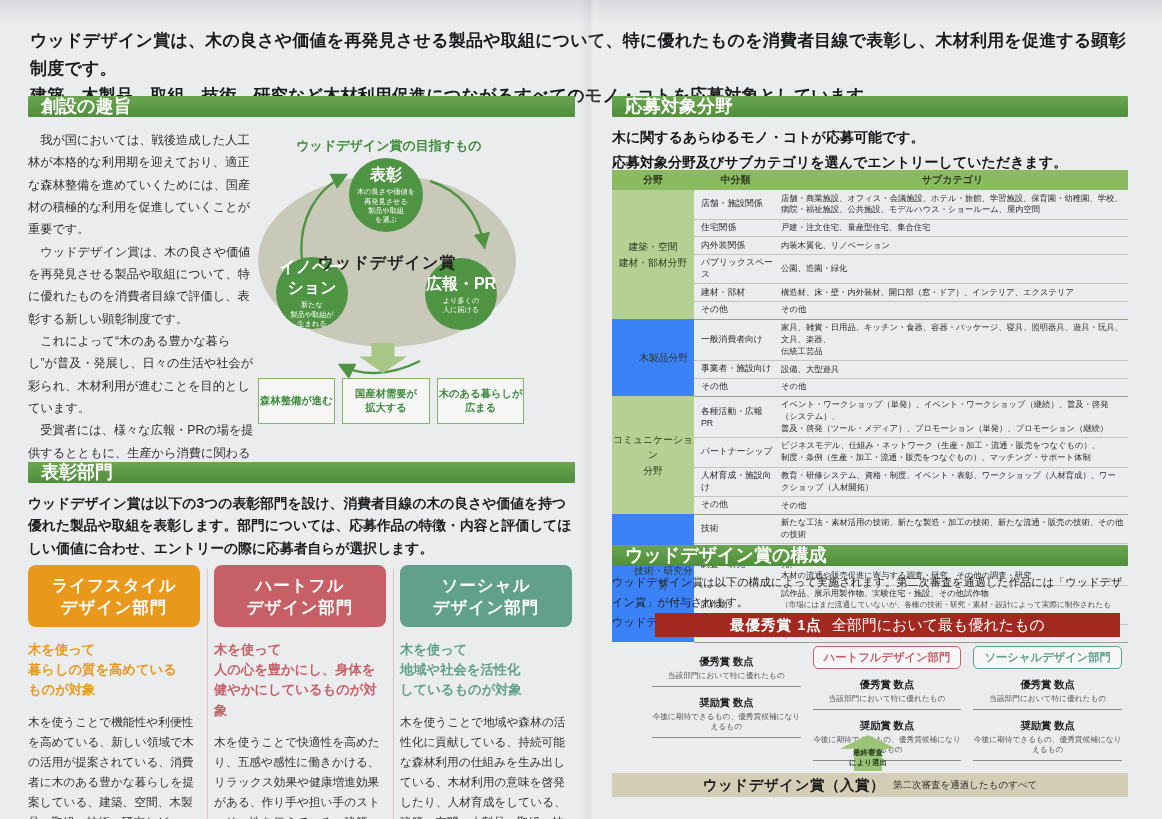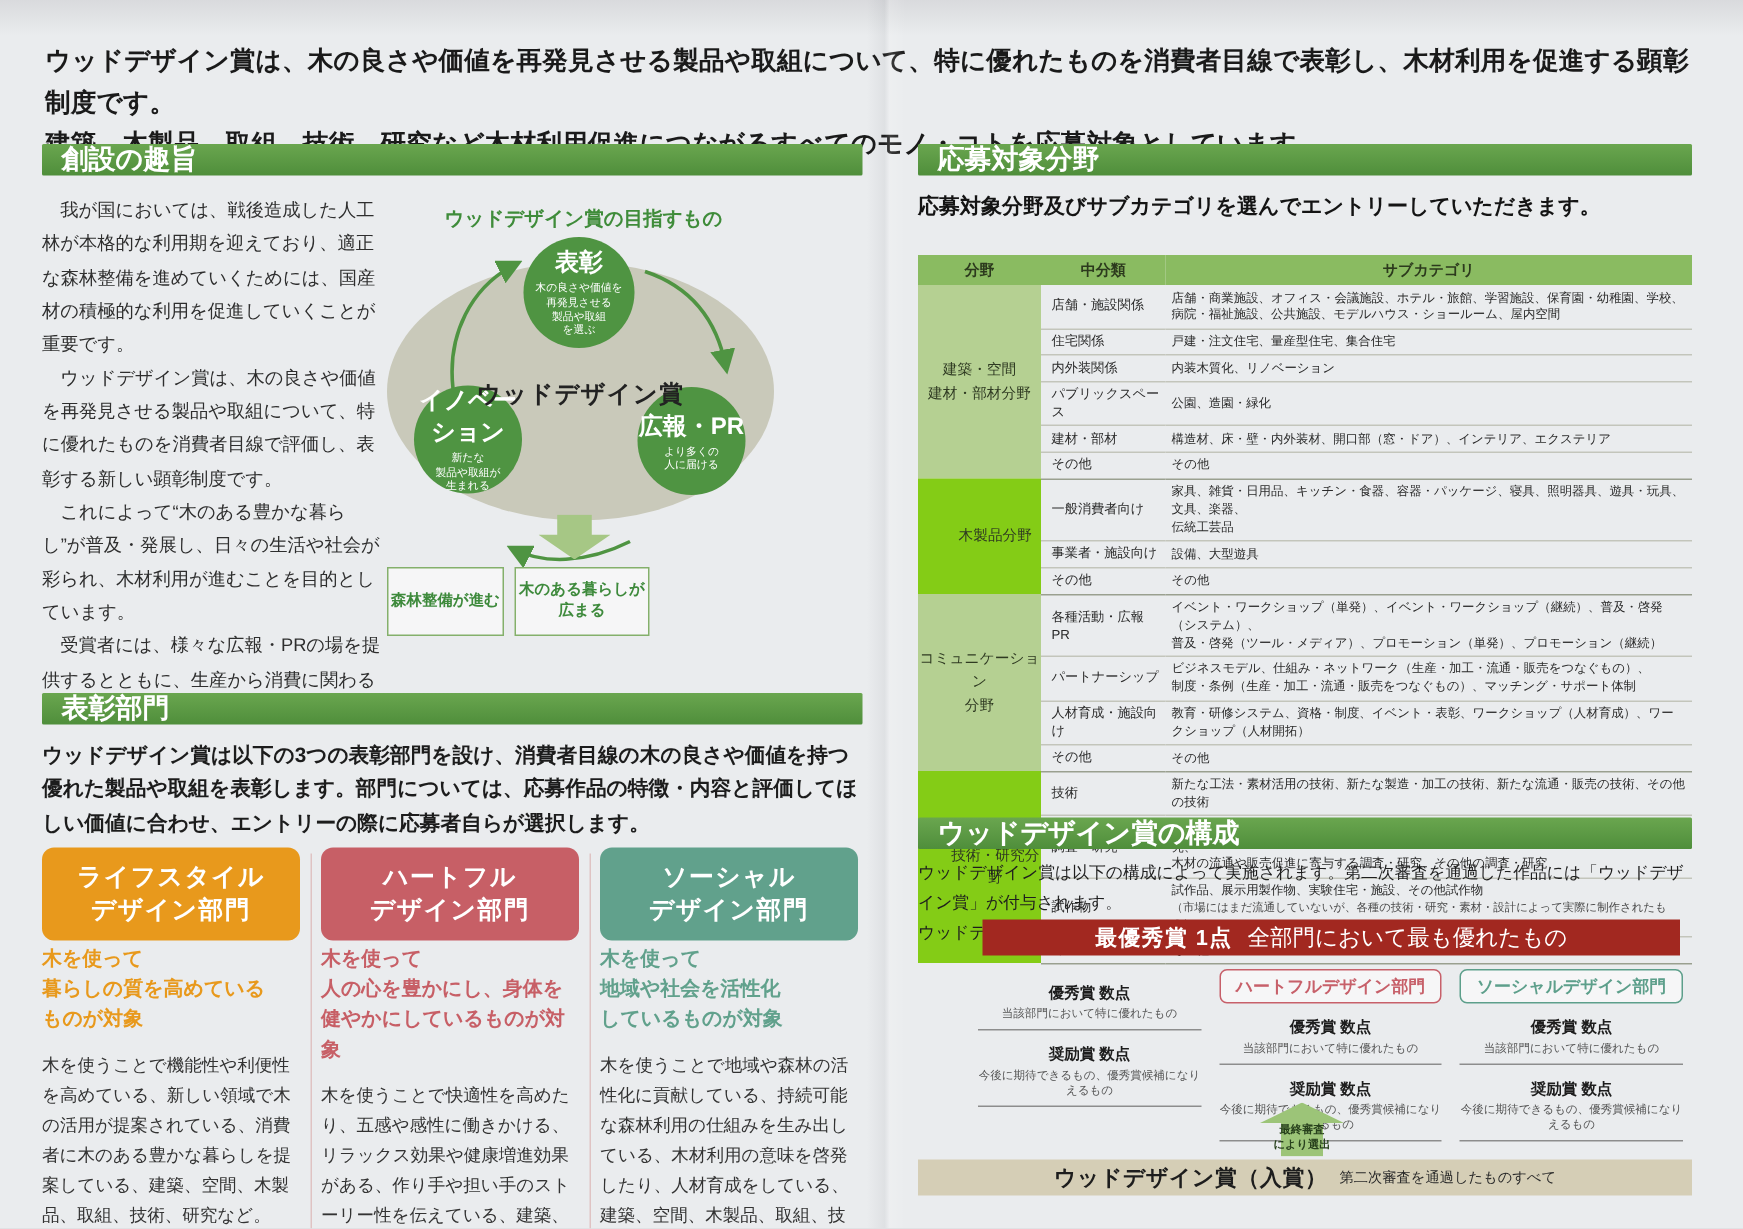--- a/index.html
+++ b/index.html
@@ -58,35 +58,35 @@
   
   .awards-bar{position:absolute;left:0;top:366px;width:547px;}
   .awards-intro{position:absolute;left:0;top:397px;width:547px;font-size:13.8px;
                 font-weight:bold;line-height:1.62;color:#1c1c1c;}
   .cards{position:absolute;left:0;top:469px;width:547px;display:flex;align-items:stretch;}
   .card{width:172px;}
   .vsep{width:1px;background:#dfc3c3;margin:4px 6.5px 10px 6.5px;}
   .card-head{height:62px;border-radius:8px;color:#fff;font-weight:bold;font-size:16.5px;
              line-height:1.35;letter-spacing:1px;display:flex;align-items:center;
              justify-content:center;text-align:center;}
-  .card-target{margin-top:2px;font-weight:bold;font-size:13.3px;line-height:1.52;}
+  .card-target{margin-top:13px;font-weight:bold;font-size:13.3px;line-height:1.52;}
   .card-body{margin-top:11px;font-size:11.7px;line-height:1.72;color:#333;}
 
   
   .app-intro{position:absolute;left:0;top:29px;width:516px;font-size:14px;font-weight:bold;
              line-height:1.75;color:#141414;}
   .apptable{position:absolute;left:0;top:74px;width:516px;border-collapse:collapse;}
   .apptable th{background:#8abb61;color:#2c3a1d;font-size:10px;font-weight:bold;
                padding:3px 0;text-align:center;}
   .apptable td{border-bottom:1px solid #c3c5bb;vertical-align:middle;}
   .apptable tr.group-end td{border-bottom:1px solid #9aa08f;}
   .field-cell{text-align:center;font-size:9.8px;color:#2f3a22;white-space:pre-line;
               line-height:1.6;border-bottom:none !important;}
   .field-a{background:#b5d092;}
-  .field-b{background:#84cc16;padding-left:22px;}
+  .field-b{background:#3b82f6;padding-left:22px;}
   .mid-cell{padding:2px 3px 2px 7px;font-size:8.8px;color:#2a2a2a;}
   .sub-cell{padding:2.5px 4px;font-size:8.3px;color:#2a2a2a;line-height:1.42;white-space:pre-line;}
   .note{font-size:7.6px;color:#4a4a4a;}
 
   
   .comp-bar{position:absolute;left:0;top:449px;width:516px;}
   .comp-intro{position:absolute;left:0;top:476px;width:516px;font-size:11.2px;
               line-height:1.8;color:#1e1e1e;}
   .comp{position:absolute;left:0;top:514px;width:516px;height:190px;}
   .topaward{position:absolute;left:43px;top:3px;width:465px;height:24px;background:#a22820;
@@ -158,20 +158,22 @@
       </div>
       <div class="node node-right">
         <div class="node-title">広報・PR</div>
         <div class="node-desc prewrap">より多くの
 人に届ける</div>
       </div>
       <div class="dg-center">ウッドデザイン賞</div>
       <div class="down-arrow"></div>
       <div class="outcomes">
           <div class="outcome prewrap">森林整備が進む</div>
+          <div class="outcome prewrap">国産材需要が
+拡大する</div>
           <div class="outcome prewrap">木のある暮らしが
 広まる</div>
         </div>
     </div>
 
     <div class="secbar awards-bar">表彰部門</div>
     <div class="awards-intro">ウッドデザイン賞は以下の3つの表彰部門を設け、消費者目線の木の良さや価値を持つ優れた製品や取組を表彰します。部門については、応募作品の特徴・内容と評価してほしい価値に合わせ、エントリーの際に応募者自らが選択します。</div>
     <div class="cards">
         <div class="card">
           <div class="card-head prewrap" style="background: rgb(232, 153, 28);">ライフスタイル
@@ -198,20 +200,21 @@
 地域や社会を活性化
 しているものが対象</div>
           <div class="card-body">木を使うことで地域や森林の活性化に貢献している、持続可能な森林利用の仕組みを生み出している、木材利用の意味を啓発したり、人材育成をしている、建築、空間、木製品、取組、技術、研究など。</div>
         </div>
       </div>
   </div>
 
   <div class="rightcol">
     <div class="secbar">応募対象分野</div>
     <div class="app-intro">
+      <div>木に関するあらゆるモノ・コトが応募可能です。</div>
       <div>応募対象分野及びサブカテゴリを選んでエントリーしていただきます。</div>
     </div>
 
     <table class="apptable">
       <colgroup>
           <col style="width:82px">
           <col style="width:83px">
           <col>
         </colgroup>
       <thead>

